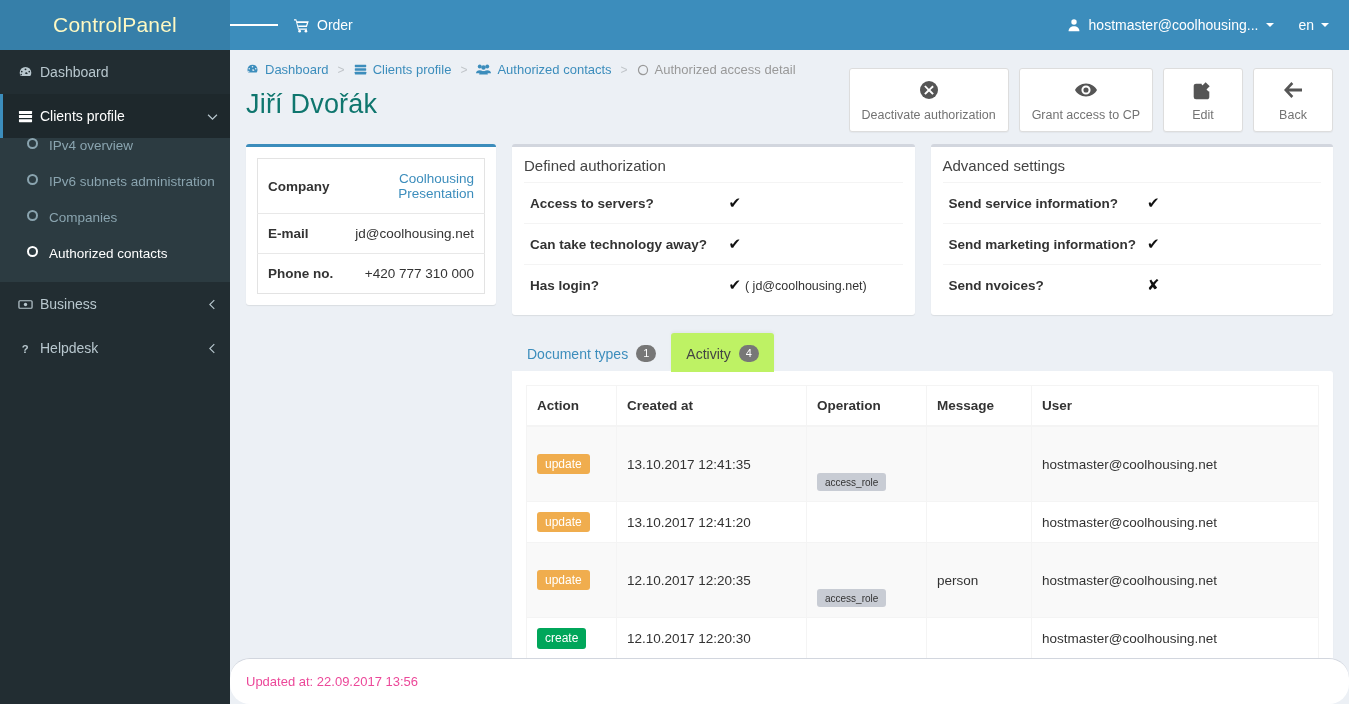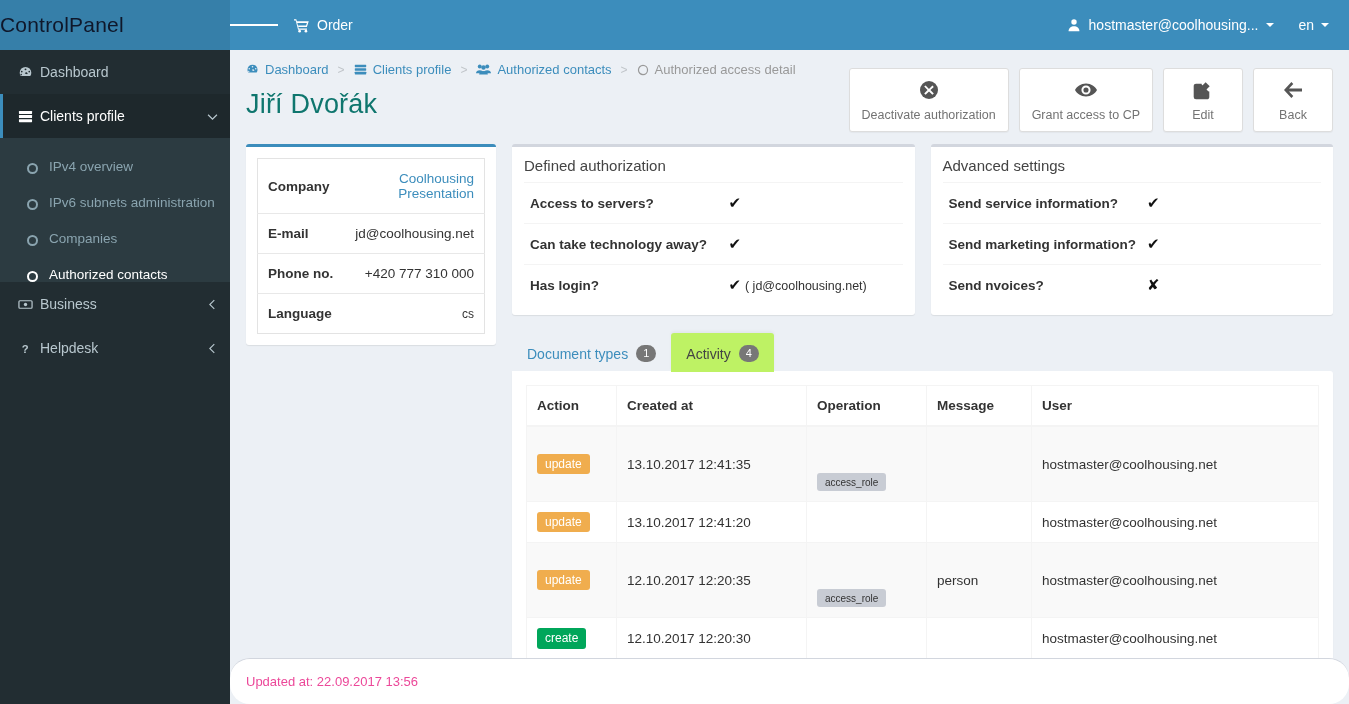--- a/index.html
+++ b/index.html
@@ -9,37 +9,37 @@
     font-family: "Liberation Sans", sans-serif;
     background: #ecf0f5;
     overflow: hidden;
     -webkit-font-smoothing: antialiased;
   }
   .app { display: flex; width: 1349px; height: 704px; }
 
   
   .sidebar { width: 230px; flex: 0 0 230px; background: #222d32; height: 704px; position: relative; }
   .brand {
-    height: 50px; background: #367fa9; color: #0f172a;
-    display: flex; align-items: center; justify-content: flex-start;
+    height: 50px; background: #367fa9; color: #fef9c3;
+    display: flex; align-items: center; justify-content: center;
     font-size: 21px; font-weight: 300; letter-spacing: .2px;
   }
   .nav { padding-top: 0; }
   .nav-item {
     display: flex; align-items: center; height: 44px;
     padding: 0 12px 0 15px; color: #b8c7ce; font-size: 14px;
     border-left: 3px solid transparent; cursor: pointer; position: relative;
   }
   .nav-item .ic { width: 22px; flex: 0 0 22px; display: flex; align-items: center; justify-content: flex-start; }
   .nav-item .lbl { flex: 1; }
   .nav-item .arr { font-size: 11px; color: #b8c7ce; }
   .nav-item.active { background: #1e282c; color: #fff; border-left-color: #3c8dbc; }
   .subnav { background: #2c3b41; }
   .sub-item {
-    display: flex; align-items: flex-end; height: 36px;
+    display: flex; align-items: flex-start; height: 36px;
     padding-left: 27px; color: #8aa4af; font-size: 13.5px; cursor: pointer;
   }
   .sub-item.active { color: #fff; }
   .sub-item .ring {
     width: 11px; height: 11px; border: 2px solid currentColor;
     border-radius: 50%; margin-right: 11px; flex: 0 0 11px;
   }
   .sub-item.active .ring { border-width: 2.5px; }
   svg.icn { display: block; fill: currentColor; }
 
@@ -374,24 +374,20 @@
                   </td>
                 </tr>
                 <tr>
                   <td class="k">E-mail</td>
                   <td class="v">jd@coolhousing.net</td>
                 </tr>
                 <tr>
                   <td class="k">Phone no.</td>
                   <td class="v">+420 777 310 000</td>
                 </tr>
-                <tr>
-                  <td class="k">Language</td>
-                  <td class="v lang">cs</td>
-                </tr>
               </tbody>
                 </table>
             </div>
           </div>
         </div>
 
         <div class="col-right">
 
           <div style="display:flex; gap:16px; align-items:flex-start;">
 

